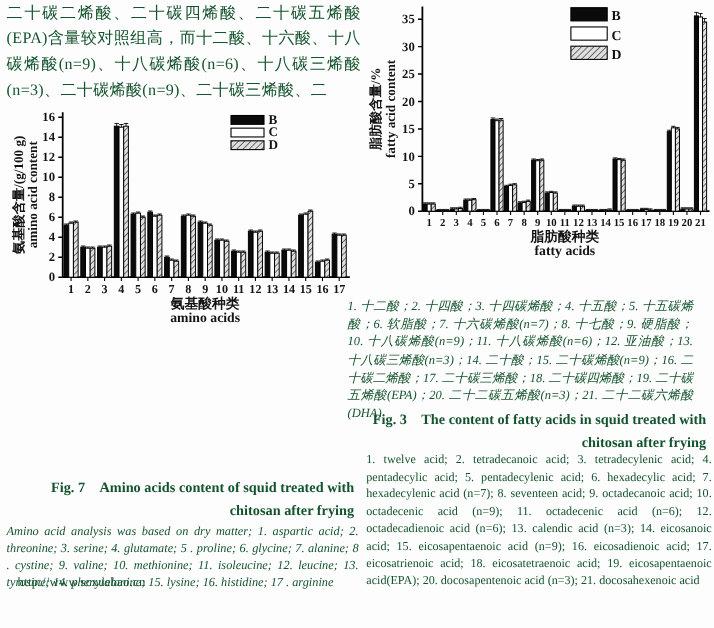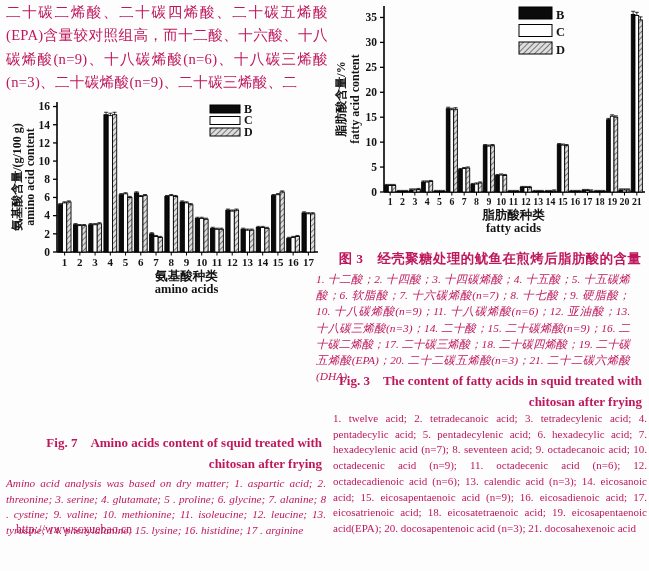--- a/index.html
+++ b/index.html
@@ -1,18 +1,18 @@
 <!DOCTYPE html>
 <html><head>
 <meta charset="utf-8">
 <style>
   html,body{margin:0;padding:0;background:#ffffff;}
   .page{
     position:relative;width:649px;height:571px;background:#fdfdfd;
-    font-family:"Liberation Serif","DejaVu Serif",serif;color:#be185d;overflow:hidden;
+    font-family:"Liberation Serif","DejaVu Serif",serif;color:#14532d;overflow:hidden;
   }
   p,figure,div{margin:0;padding:0;}
   .intro{
     position:absolute;left:6px;top:1px;width:322px;
     font-size:14.6px;line-height:23.4px;text-align:justify;letter-spacing:.3px;
   }
   .chart2{position:absolute;left:10px;top:97px;}
   .chart3{position:absolute;left:333px;top:0px;}
   svg text{fill:#141414;font-family:"Liberation Serif","DejaVu Serif",serif;}
   .cap-zh{position:absolute;font-weight:bold;font-size:13.4px;text-align:center;letter-spacing:.5px;}
@@ -546,18 +546,17 @@
           <rect x="186" y="7" width="33" height="12" fill="#0b0b0b" stroke="#000" stroke-width="1"></rect>
           <text x="223" y="18.5" font-size="12.5" font-weight="700">B</text>
           <rect x="186" y="24.5" width="33" height="12" fill="#ffffff" stroke="#000" stroke-width="1"></rect>
           <text x="223" y="36" font-size="12.5" font-weight="700">C</text>
           <rect x="186" y="42" width="33" height="12" fill="url(#fig3-hatch)" stroke="#000" stroke-width="1"></rect>
           <text x="223" y="53.5" font-size="12.5" font-weight="700">D</text>
         </g>
       </svg>
   </figure>
 
-  <div class="cap-zh cap3-zh">图 3　经壳聚糖处理的鱿鱼在煎烤后脂肪酸的含量</div>
   <p class="note note3-zh">1. 十二酸；2. 十四酸；3. 十四碳烯酸；4. 十五酸；5. 十五碳烯酸；6. 软脂酸；7. 十六碳烯酸(n=7)；8. 十七酸；9. 硬脂酸；10. 十八碳烯酸(n=9)；11. 十八碳烯酸(n=6)；12. 亚油酸；13. 十八碳三烯酸(n=3)；14. 二十酸；15. 二十碳烯酸(n=9)；16. 二十碳二烯酸；17. 二十碳三烯酸；18. 二十碳四烯酸；19. 二十碳五烯酸(EPA)；20. 二十二碳五烯酸(n=3)；21. 二十二碳六烯酸(DHA)</p>
   <div class="cap-en cap3-en">Fig. 3　The content of fatty acids in squid treated with chitosan after frying</div>
   <p class="note note3-en">1. twelve acid; 2. tetradecanoic acid; 3. tetradecylenic acid; 4. pentadecylic acid; 5. pentadecylenic acid; 6. hexadecylic acid; 7. hexadecylenic acid (n=7); 8. seventeen acid; 9. octadecanoic acid; 10. octadecenic acid (n=9); 11. octadecenic acid (n=6); 12. octadecadienoic acid (n=6); 13. calendic acid (n=3); 14. eicosanoic acid; 15. eicosapentaenoic acid (n=9); 16. eicosadienoic acid; 17. eicosatrienoic acid; 18. eicosatetraenoic acid; 19. eicosapentaenoic acid(EPA); 20. docosapentenoic acid (n=3); 21. docosahexenoic acid</p>
 
 </div>
 
 </body></html>

